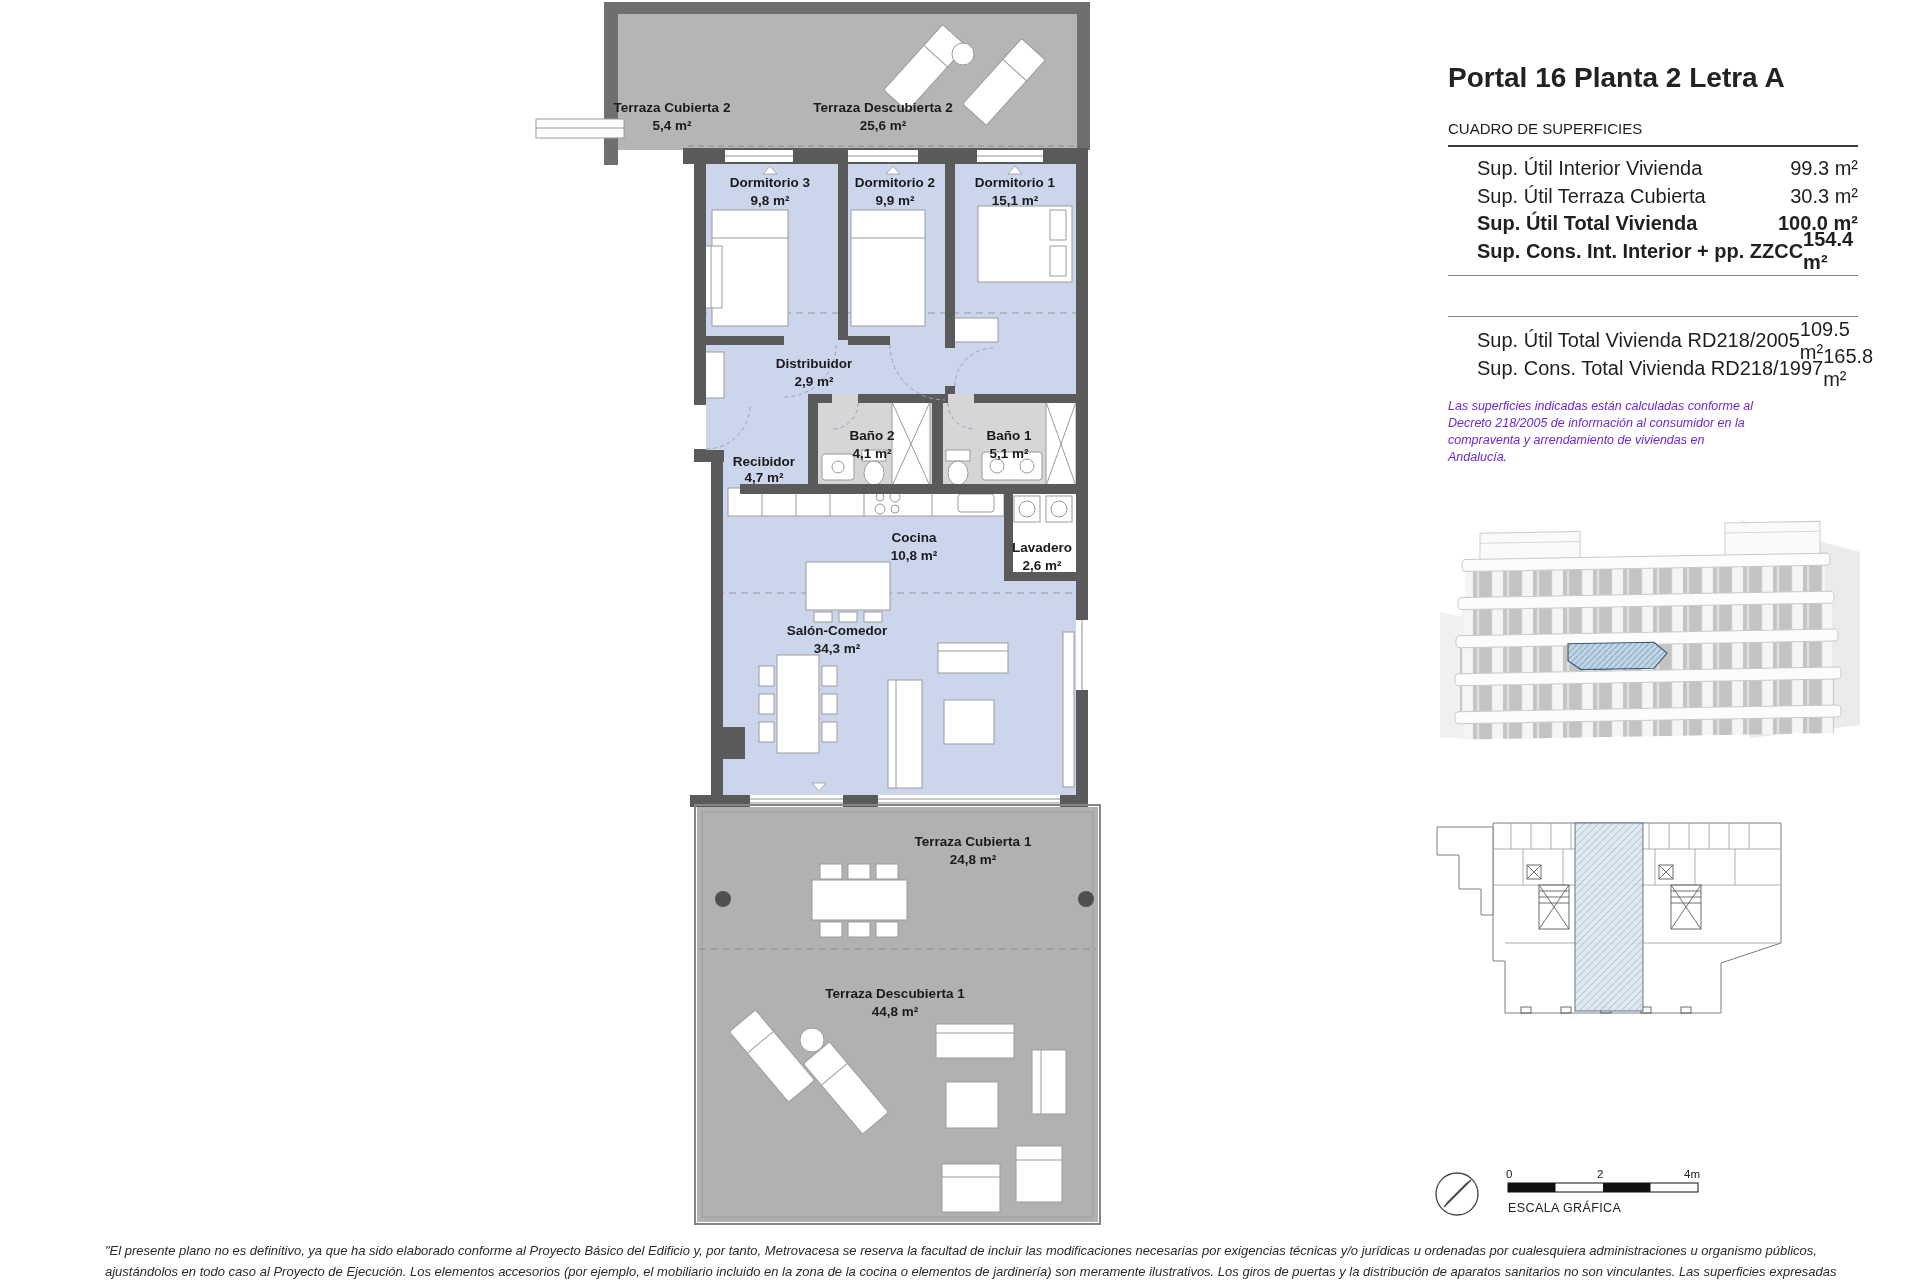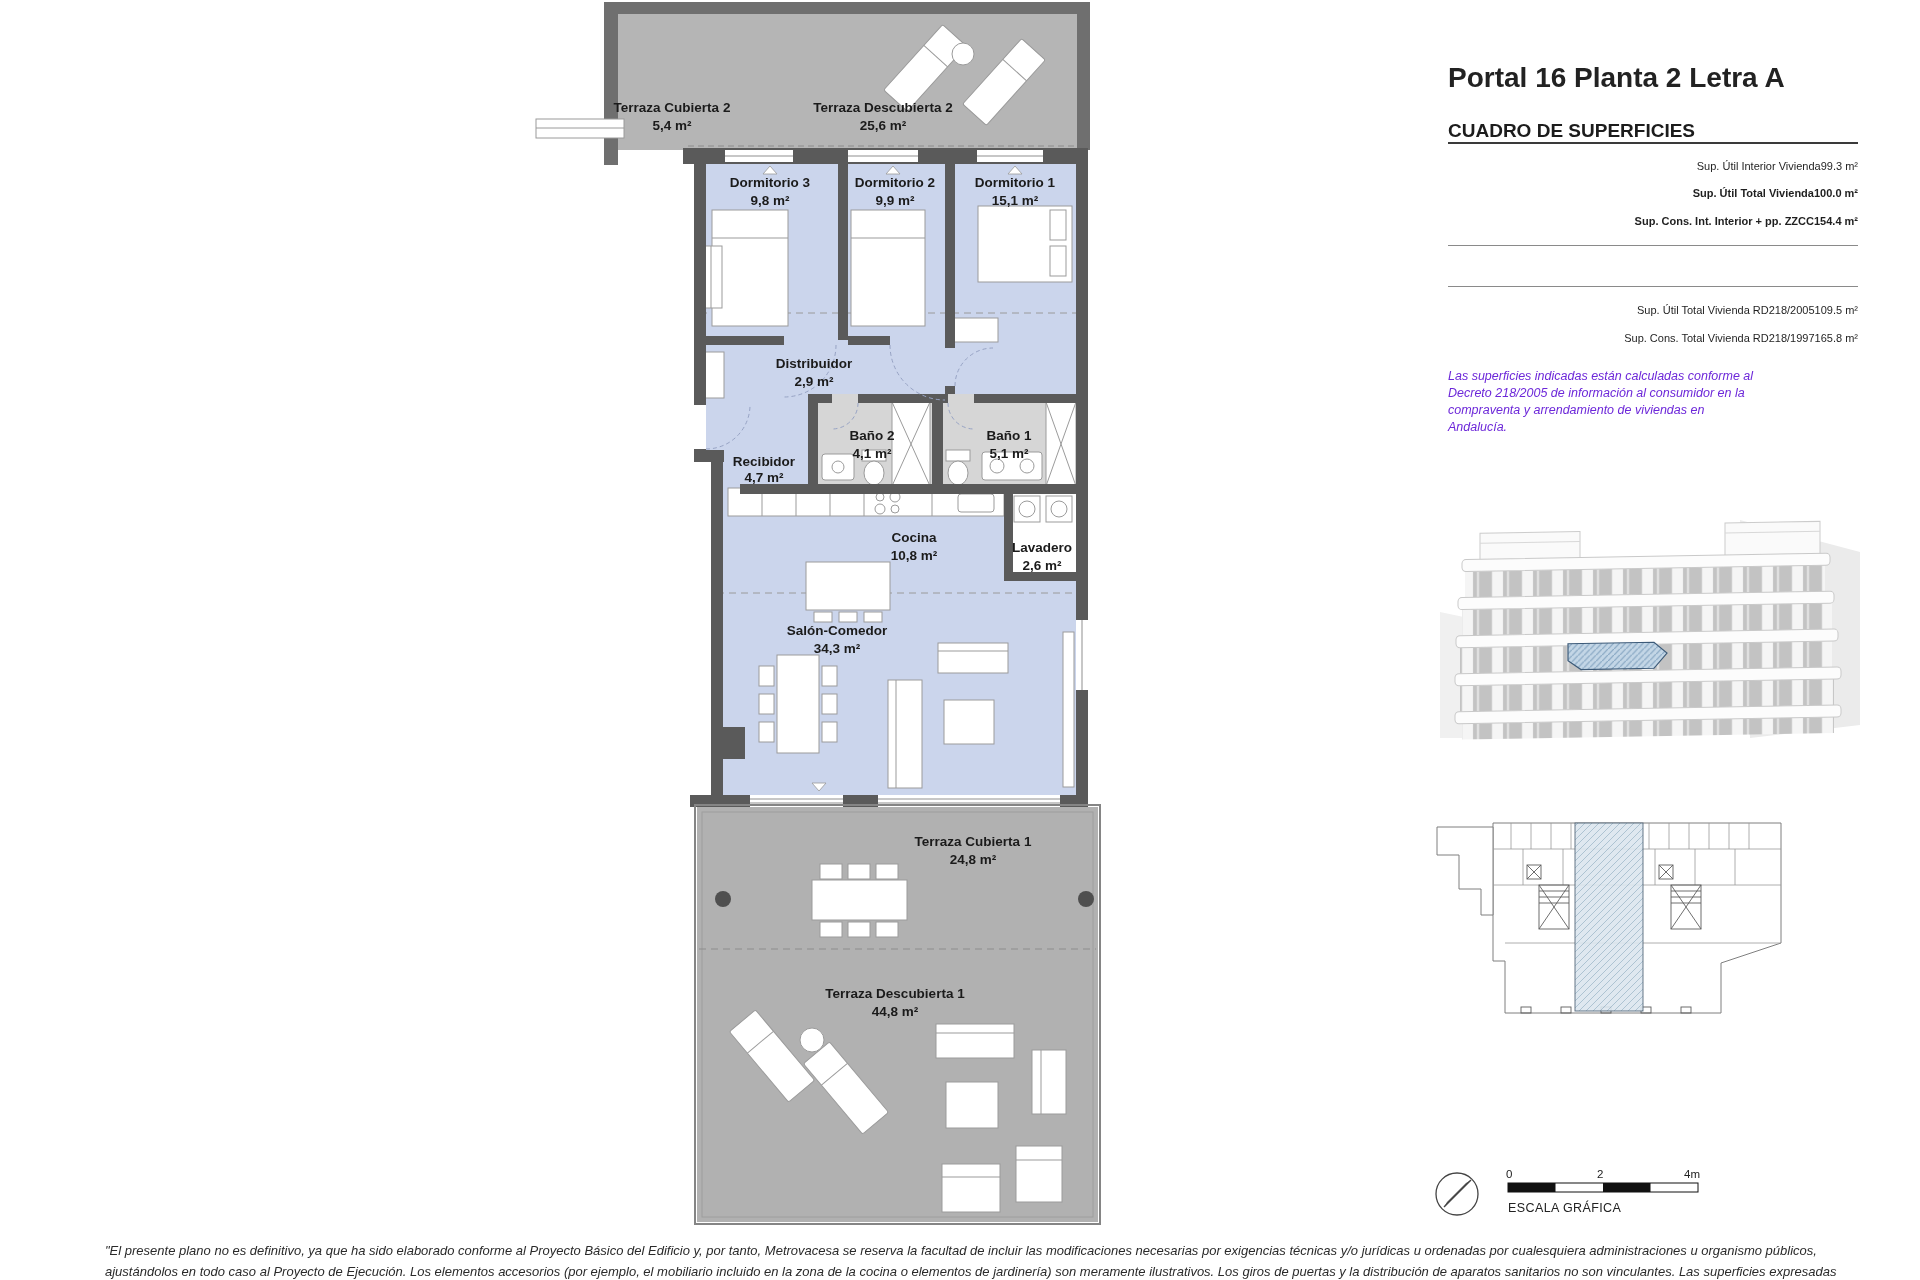--- a/index.html
+++ b/index.html
@@ -4,23 +4,23 @@
 <style>
   html,body{margin:0;padding:0;background:#e9e9e9;}
   .page{position:relative;width:1920px;height:1280px;background:#ffffff;overflow:hidden;
         font-family:"Liberation Sans",sans-serif;color:#1f1f1f;}
   svg text{font-family:"Liberation Sans",sans-serif;}
   .rlab{font-size:13.5px;font-weight:600;fill:#1b1b1b;text-anchor:middle;}
   .plan-svg{position:absolute;left:500px;top:0;width:620px;height:1250px;}
   
   .panel{position:absolute;left:1448px;top:62px;width:410px;}
   .panel-title{font-size:28px;font-weight:600;color:#222;margin:0 0 26px 0;}
-  .table-heading{font-size:19px;font-weight:700;color:#1c1c1c;
+  .table-heading{font-size:15px;font-weight:400;color:#1c1c1c;padding-bottom:8px;
                  border-bottom:2px solid #3a3a3a;margin-bottom:8px;}
-  .srow{display:flex;justify-content:flex-end;align-items:center;height:27.5px;font-size:11px;}
+  .srow{display:flex;justify-content:space-between;align-items:center;height:27.5px;font-size:20px;margin-left:29px;}
   .srow .slabel{white-space:nowrap;}
   .srow.bold{font-weight:700;}
   .sdivider{border-top:1px solid #8a8a8a;margin:10px 0;}
   .sdivider.gap-lg{margin-top:40px;}
   .surfaces-note{font-size:12.5px;font-style:italic;line-height:17px;width:312px;margin-top:16px;color:#6d28d9;}
   .render-svg{position:absolute;left:1440px;top:520px;width:420px;height:222px;}
   .siteplan-svg{position:absolute;left:1433px;top:793px;width:400px;height:258px;}
   .compass-svg{position:absolute;left:1432px;top:1166px;width:52px;height:56px;}
   .scale-svg{position:absolute;left:1502px;top:1166px;width:210px;height:56px;}
   .scale-tick{font-size:11.5px;fill:#222;}
@@ -298,20 +298,24 @@
     </g>
   </svg>
 
   <div class="panel">
     <h1 class="panel-title">Portal 16 Planta 2 Letra A</h1>
     <div class="table-heading">CUADRO DE SUPERFICIES</div>
 
     <div class="srow">
       <span class="slabel">Sup. Útil Interior Vivienda</span>
       <span class="svalue">99.3 m²</span>
+    </div>
+    <div class="srow">
+      <span class="slabel">Sup. Útil Terraza Cubierta</span>
+      <span class="svalue">30.3 m²</span>
     </div>
     <div class="srow bold">
       <span class="slabel">Sup. Útil Total Vivienda</span>
       <span class="svalue">100.0 m²</span>
     </div>
     <div class="srow bold">
       <span class="slabel">Sup. Cons. Int. Interior + pp. ZZCC</span>
       <span class="svalue">154.4 m²</span>
     </div>
 

